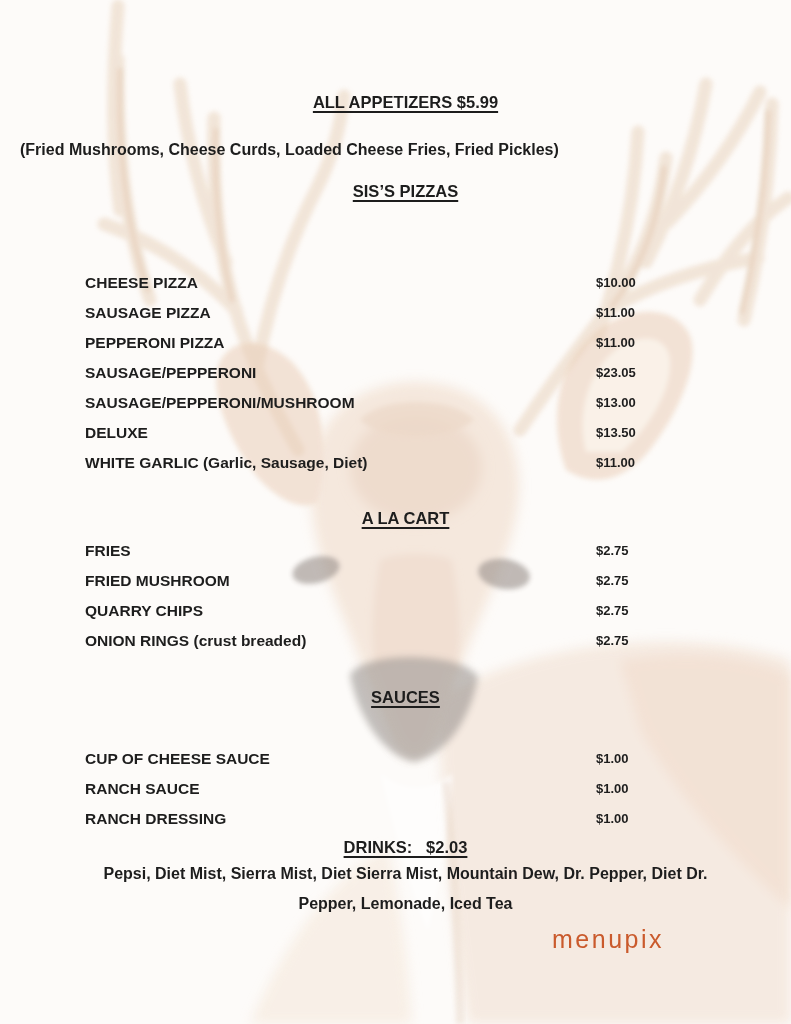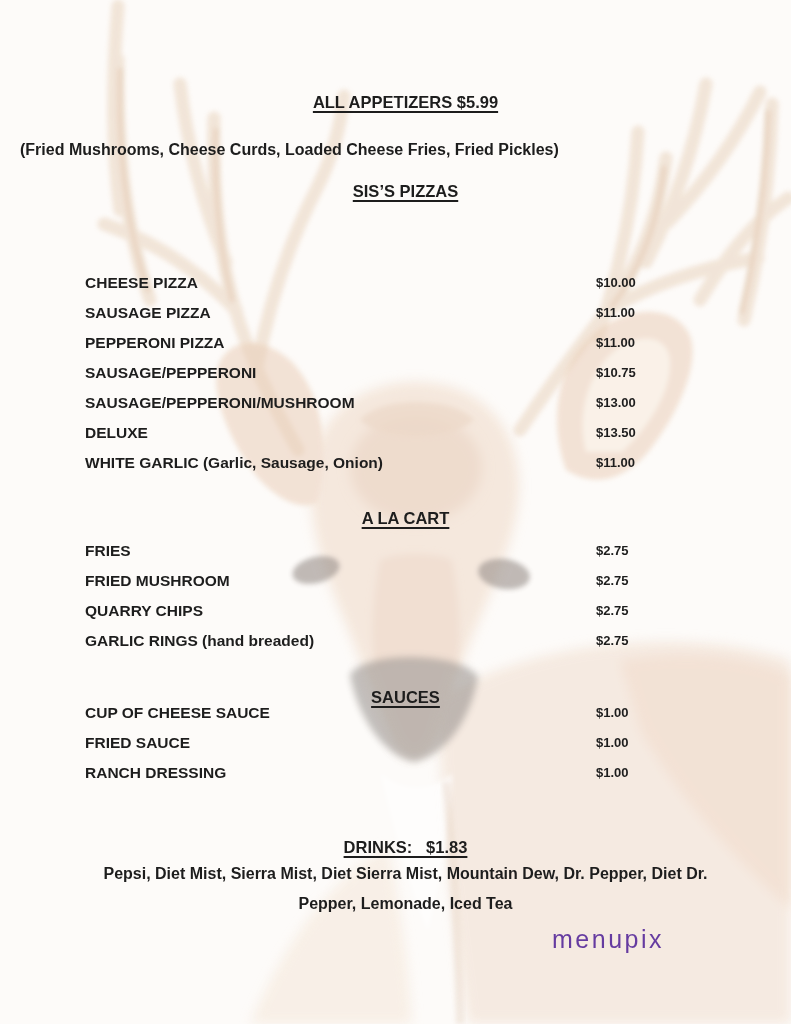--- a/index.html
+++ b/index.html
@@ -31,21 +31,21 @@
   .list{position:absolute;left:0;width:658px;}
   .row{position:relative;height:30px;line-height:30px;}
   .iname{position:absolute;left:85px;white-space:nowrap;font-size:15.5px;}
   .iprice{position:absolute;left:596px;white-space:nowrap;font-size:13px;}
   .drinks{position:absolute;left:20px;width:771px;text-align:center;}
   .drink-line{height:30px;line-height:30px;font-size:16px;}
   .menupix{
     position:absolute;left:552px;top:925px;
     font-size:25px;font-weight:normal;
     letter-spacing:2.5px;
-    color:#4c1d95;opacity:.85;
+    color:#c2410c;opacity:.85;
   }
 </style>
 </head>
 <body>
 
 <div class="page">
 
   <svg class="deer-svg" viewBox="0 0 791 1024" xmlns="http://www.w3.org/2000/svg" aria-hidden="true">
     <defs>
       <filter id="soft" x="-30%" y="-30%" width="160%" height="160%">
@@ -124,35 +124,35 @@
           <span class="iprice">$11.00</span>
         </div>
 
         <div class="row">
           <span class="iname">PEPPERONI PIZZA</span>
           <span class="iprice">$11.00</span>
         </div>
 
         <div class="row">
           <span class="iname">SAUSAGE/PEPPERONI</span>
-          <span class="iprice">$10.75</span>
+          <span class="iprice">$23.05</span>
         </div>
 
         <div class="row">
           <span class="iname">SAUSAGE/PEPPERONI/MUSHROOM</span>
           <span class="iprice">$13.00</span>
         </div>
 
         <div class="row">
           <span class="iname">DELUXE</span>
           <span class="iprice">$13.50</span>
         </div>
 
         <div class="row">
-          <span class="iname">WHITE GARLIC (Garlic, Sausage, Onion)</span>
+          <span class="iname">WHITE GARLIC (Garlic, Sausage, Diet)</span>
           <span class="iprice">$11.00</span>
         </div>
       </div>
 
     <h2 class="hd" style="top:510px">A LA CART</h2>
     <div class="list" style="top:536px">
 
         <div class="row">
           <span class="iname">FRIES</span>
           <span class="iprice">$2.75</span>
@@ -162,45 +162,45 @@
           <span class="iname">FRIED MUSHROOM</span>
           <span class="iprice">$2.75</span>
         </div>
 
         <div class="row">
           <span class="iname">QUARRY CHIPS</span>
           <span class="iprice">$2.75</span>
         </div>
 
         <div class="row">
-          <span class="iname">GARLIC RINGS (hand breaded)</span>
+          <span class="iname">ONION RINGS (crust breaded)</span>
           <span class="iprice">$2.75</span>
         </div>
       </div>
 
     <h2 class="hd" style="top:689px">SAUCES</h2>
-    <div class="list" style="top:698px">
+    <div class="list" style="top:744px">
 
         <div class="row">
           <span class="iname">CUP OF CHEESE SAUCE</span>
           <span class="iprice">$1.00</span>
         </div>
 
         <div class="row">
-          <span class="iname">FRIED SAUCE</span>
+          <span class="iname">RANCH SAUCE</span>
           <span class="iprice">$1.00</span>
         </div>
 
         <div class="row">
           <span class="iname">RANCH DRESSING</span>
           <span class="iprice">$1.00</span>
         </div>
       </div>
 
-    <h2 class="hd hd-pre" style="top:839px">DRINKS:   $1.83</h2>
+    <h2 class="hd hd-pre" style="top:839px">DRINKS:   $2.03</h2>
     <div class="drinks" style="top:859px">
 
         <div class="drink-line">Pepsi, Diet Mist, Sierra Mist, Diet Sierra Mist, Mountain Dew, Dr. Pepper, Diet Dr.</div>
 
         <div class="drink-line">Pepper, Lemonade, Iced Tea</div>
       </div>
 
   </main>
 
   <div class="menupix">menupix</div>

